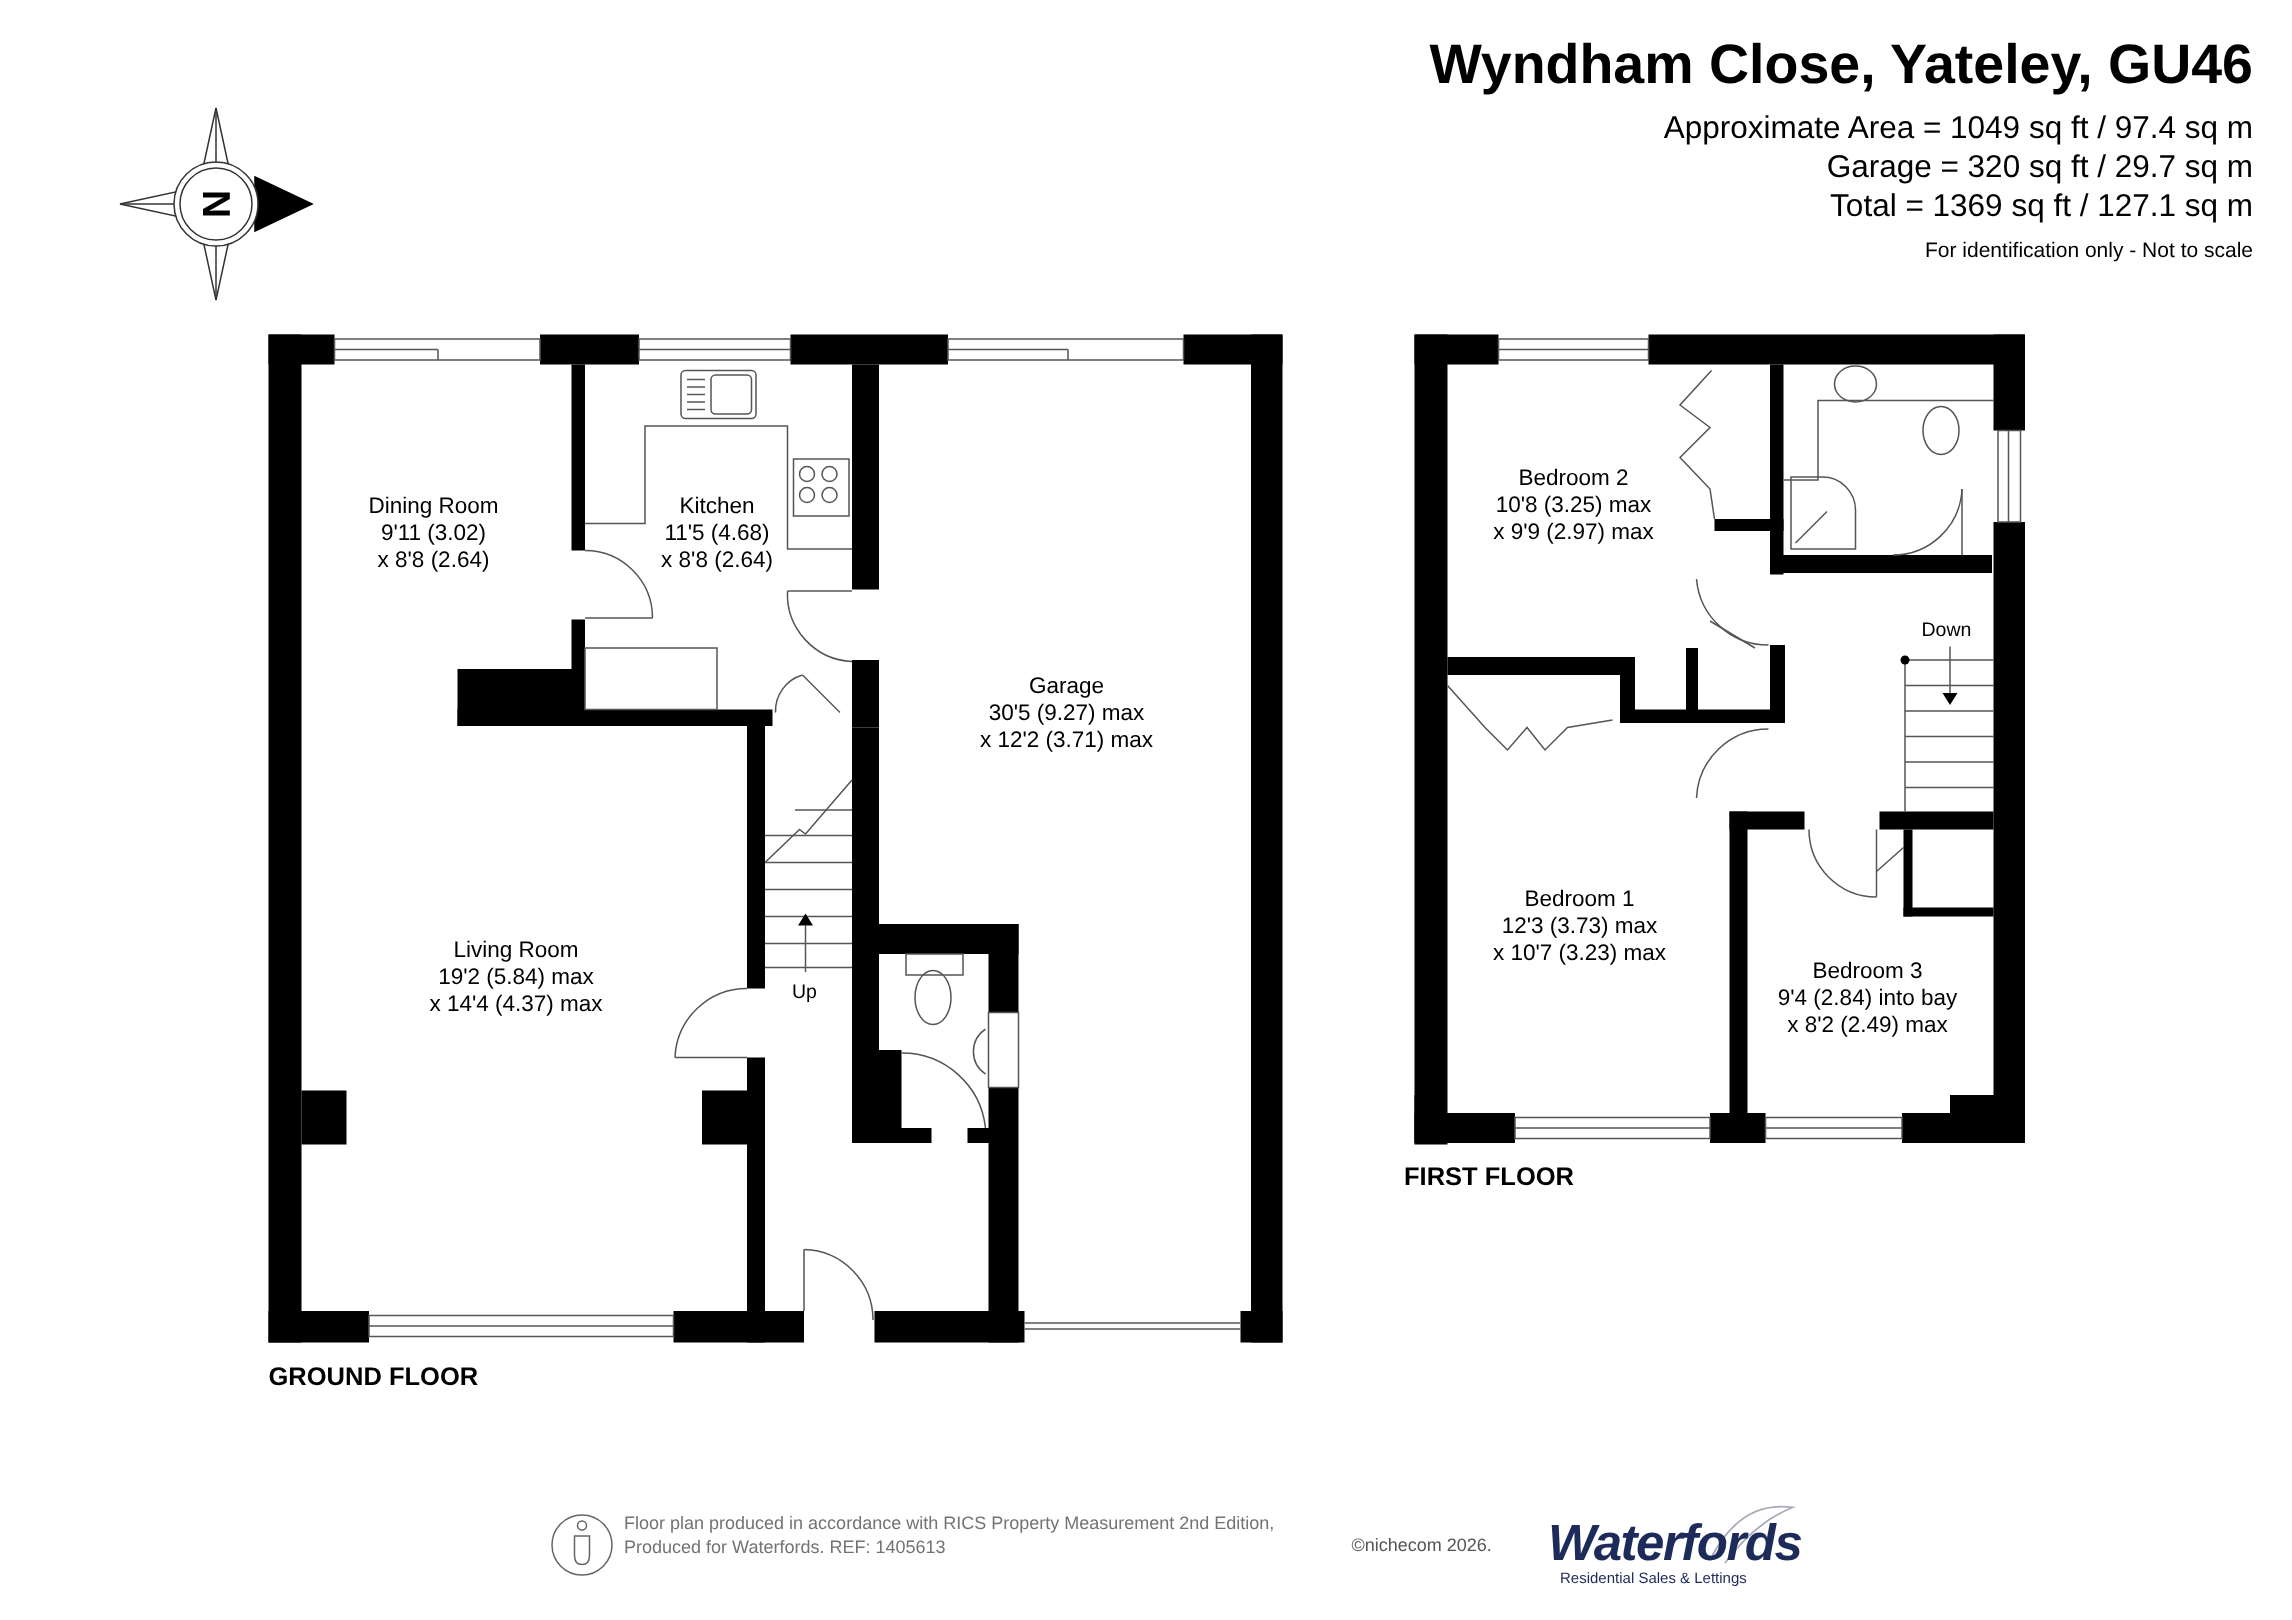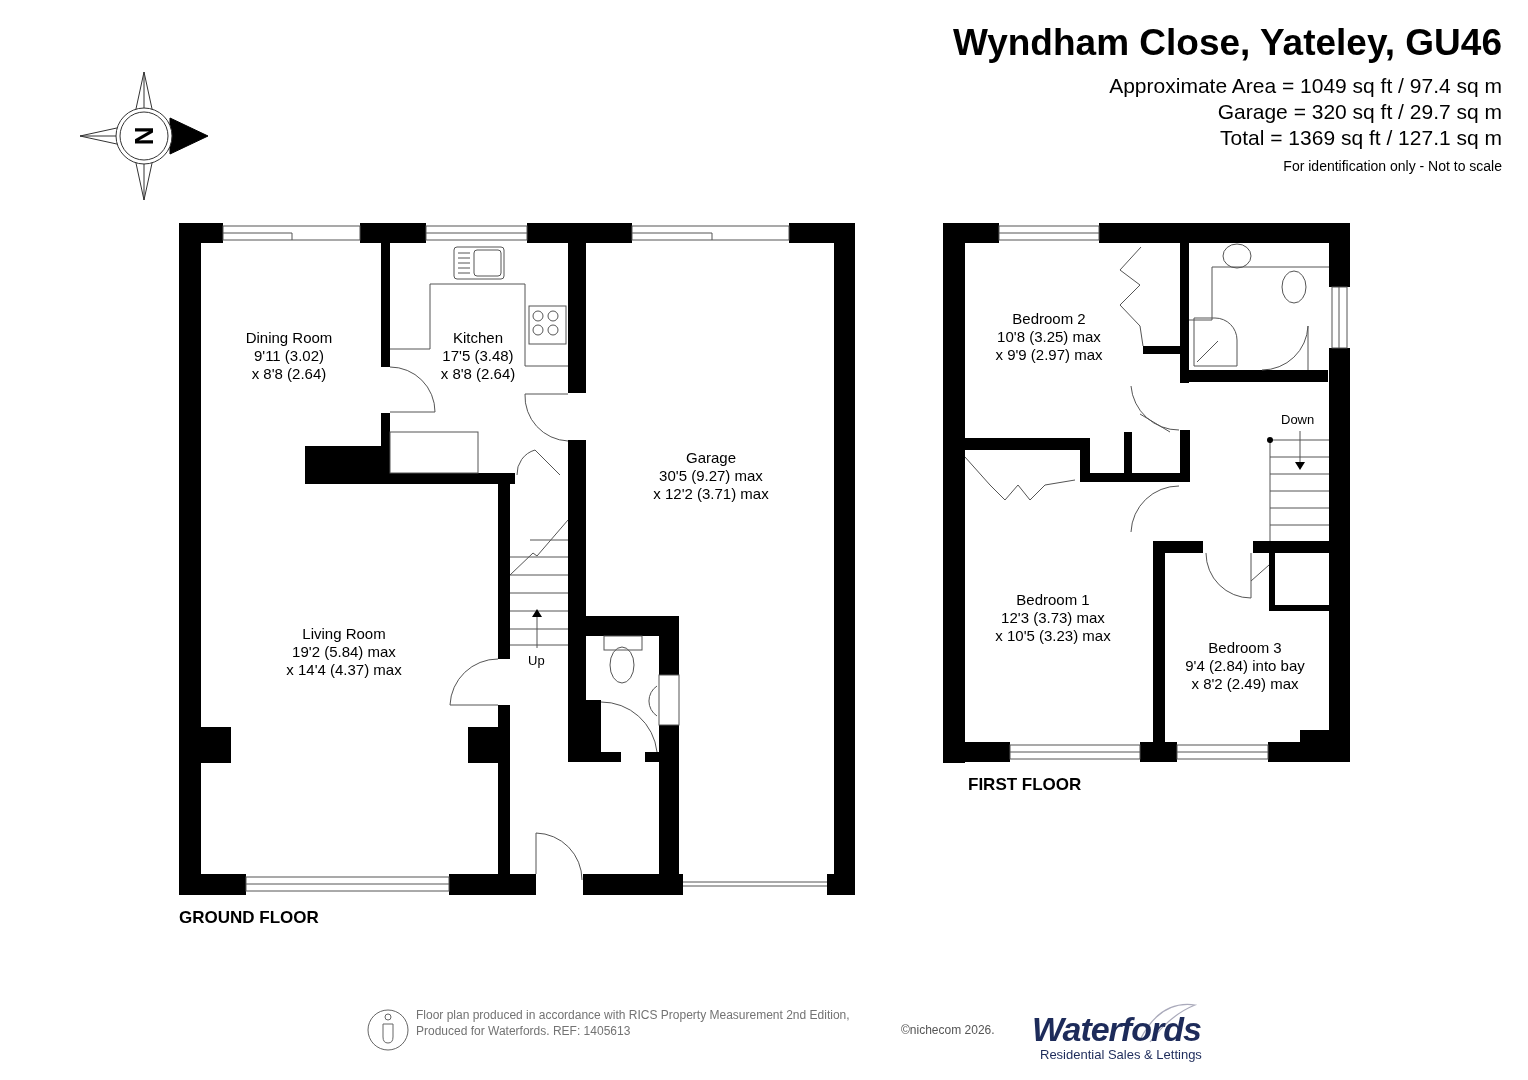--- a/index.html
+++ b/index.html
@@ -10,21 +10,21 @@
   .note { right:26px; top:158px; font-size:14px; white-space:nowrap; }
   svg.plan { position:absolute; left:0; top:0; }
   .room { position:absolute; text-align:center; font-size:15px; line-height:18px; transform:translateX(-50%); white-space:nowrap; }
   .room .name { font-weight:normal; }
   .floor-label { font-size:17px; font-weight:bold; white-space:nowrap; }
   .stair-label { font-size:13px; font-weight:normal; }
   .footer-text { left:416px; top:1008px; font-size:12px; line-height:15.5px; color:#737373; white-space:nowrap; }
   .copyright { left:901px; top:1023px; font-size:12px; color:#555; white-space:nowrap; }
   .logo { left:1032px; top:1010px; }
   .logo .brand { font-size:34px; font-style:italic; color:#1d2b5a; letter-spacing:-1px; font-family:"Liberation Sans", sans-serif;font-weight:bold; }
-  .logo .tag { font-size:13px; color:#1d2b5a; margin-left:8px; margin-top:-2px; }
+  .logo .tag { font-size:10px; color:#1d2b5a; margin-left:8px; margin-top:-2px; }
 </style>
 </head>
 <body>
 
 <div class="abs title">Wyndham Close, Yateley, GU46</div>
 <div class="abs area-line" style="top:74px">Approximate Area = 1049 sq ft / 97.4 sq m</div>
 <div class="abs area-line" style="top:100px">Garage = 320 sq ft / 29.7 sq m</div>
 <div class="abs area-line" style="top:126px">Total = 1369 sq ft / 127.1 sq m</div>
 <div class="abs note">For identification only - Not to scale</div>
 
@@ -222,21 +222,21 @@
   <path d="M1140,1040 Q1160,1000 1195,1005 Q1170,1015 1150,1042" stroke="#aab" stroke-width="1.2" fill="none"></path>
 </svg>
 
 <div class="room" style="left:289px; top:329px">
   <div class="name">Dining Room</div>
   <div>9'11 (3.02)</div>
   <div>x 8'8 (2.64)</div>
 </div>
 <div class="room" style="left:478px; top:329px">
   <div class="name">Kitchen</div>
-  <div>17'5 (3.48)</div>
+  <div>11'5 (4.68)</div>
   <div>x 8'8 (2.64)</div>
 </div>
 <div class="room" style="left:711px; top:449px">
   <div class="name">Garage</div>
   <div>30'5 (9.27) max</div>
   <div>x 12'2 (3.71) max</div>
 </div>
 <div class="room" style="left:344px; top:625px">
   <div class="name">Living Room</div>
   <div>19'2 (5.84) max</div>
@@ -246,29 +246,29 @@
 <div class="abs floor-label" style="left:179px; top:908px">GROUND FLOOR</div>
 
 <div class="room" style="left:1049px; top:310px">
   <div class="name">Bedroom 2</div>
   <div>10'8 (3.25) max</div>
   <div>x 9'9 (2.97) max</div>
 </div>
 <div class="room" style="left:1053px; top:591px">
   <div class="name">Bedroom 1</div>
   <div>12'3 (3.73) max</div>
-  <div>x 10'5 (3.23) max</div>
+  <div>x 10'7 (3.23) max</div>
 </div>
 <div class="room" style="left:1245px; top:639px">
   <div class="name">Bedroom 3</div>
   <div>9'4 (2.84) into bay</div>
   <div>x 8'2 (2.49) max</div>
 </div>
 <div class="abs stair-label" style="left:1281px; top:412px">Down</div>
-<div class="abs floor-label" style="left:968px; top:775px">FIRST FLOOR</div>
+<div class="abs floor-label" style="left:936px; top:775px">FIRST FLOOR</div>
 
 <div class="abs footer-text">
   <div>Floor plan produced in accordance with RICS Property Measurement 2nd Edition,</div>
   <div>Produced for Waterfords.   REF:  1405613</div>
 </div>
 <div class="abs copyright">©nichecom 2026.</div>
 <div class="abs logo">
   <div class="brand">Waterfords</div>
   <div class="tag">Residential Sales &amp; Lettings</div>
 </div>

